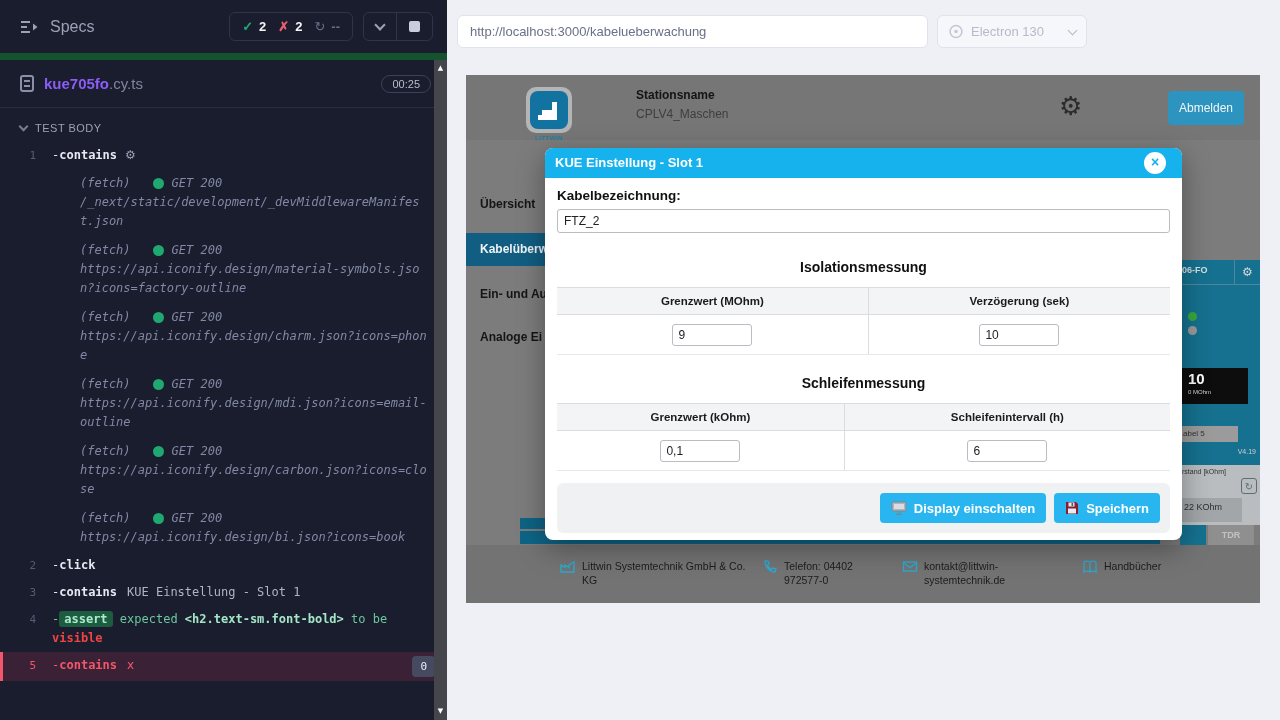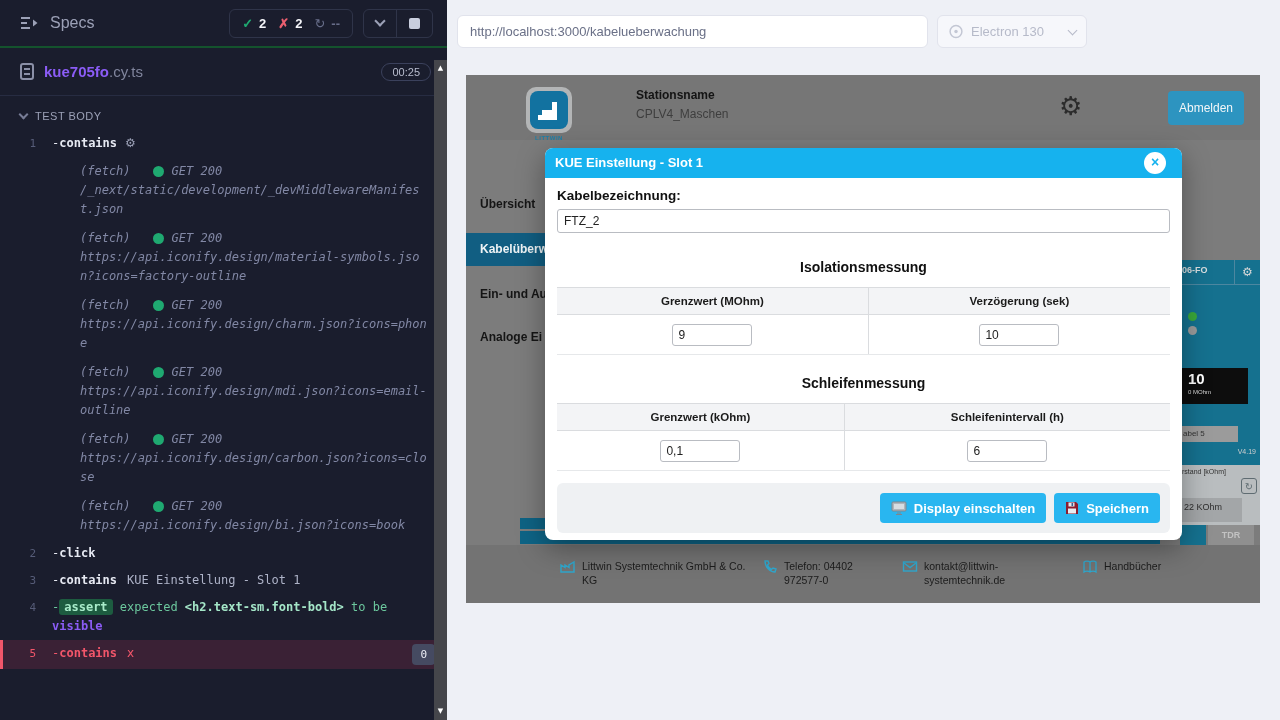--- a/index.html
+++ b/index.html
@@ -1,20 +1,20 @@
 <!DOCTYPE html>
 <html><head>
 <meta charset="utf-8">
 <style>
   * { margin:0; padding:0; box-sizing:border-box; }
   html,body { width:1280px; height:720px; overflow:hidden; font-family:"Liberation Sans", sans-serif; background:#eef0f6; }
 
   
   .left-panel { position:absolute; left:0; top:0; width:447px; height:720px; background:#1a1d2d; }
-  .lp-header { height:48px; display:flex; align-items:center; padding:0 14px 0 20px; border-bottom:2px solid #14532d; }
+  .lp-header { height:60px; display:flex; align-items:center; padding:0 14px 0 20px; border-bottom:7px solid #14532d; }
   .lp-title { color:#9ca1b7; font-size:16px; margin-left:10px; }
   .lp-spacer { flex:1; }
   .stats-group { display:flex; align-items:center; gap:12px; border:1px solid #2f3449; border-radius:6px; padding:6px 12px; margin-right:10px; }
   .stat { display:flex; align-items:center; gap:6px; font-size:13px; font-weight:bold; }
   .stat .glyph-pass { color:#1fa971; }
   .stat .glyph-fail { color:#ec5f6f; }
   .stat .glyph-pend { color:#676d89; font-weight:normal; }
   .stat .val { color:#f5f6fa; }
   .stat .val-dim { color:#676d89; }
   .btn-group { display:flex; align-items:stretch; border:1px solid #2f3449; border-radius:6px; overflow:hidden; }
@@ -43,21 +43,21 @@
   .cmd-dash { color:#e6e9f2; }
   .cmd-name { color:#e6e9f2; font-weight:bold; }
   .cmd-arg { color:#aeb3c8; margin-left:10px; }
   .gear-mini { color:#9ca1b7; font-family:"DejaVu Sans", sans-serif; margin-left:8px; font-size:12px; }
   .fetch-block { padding:5px 14px 5px 80px; color:#8288a5; font-style:italic; line-height:19px; word-break:break-all; }
   .fetch-head { display:flex; align-items:center; gap:8px; }
   .dot-200 { width:11px; height:11px; border-radius:50%; background:#1fa971; display:inline-block; flex:none; margin-left:14px; }
   .assert-badge { background:#1d5c40; color:#a9ecca; font-weight:bold; border-radius:3px; padding:1px 5px; }
   .assert-msg { color:#6cc89e; }
   .assert-target { color:#a4e6c8; font-weight:bold; }
-  .assert-emph { color:#8b5cf6; font-weight:bold; }
+  .assert-emph { color:#ef4444; font-weight:bold; }
   .row-failed { background:#3a2135; border-left:3px solid #f2566a; }
   .row-failed .step-num { color:#f2566a; width:49px; }
   .row-failed .cmd-dash, .row-failed .cmd-name { color:#f2566a; }
   .fail-x { color:#f2566a; margin-left:10px; font-family:"DejaVu Sans", sans-serif; }
   .fail-count { margin-left:auto; background:#454a61; color:#eceef6; border-radius:4px; padding:1px 8px; font-size:11px; font-style:normal; align-self:center; }
 
   .scroll-strip { position:absolute; left:434px; top:60px; width:13px; height:660px; background:#45464b; }
   .scroll-strip .arr { position:absolute; left:0; width:13px; text-align:center; color:#ffffff; font-size:7px; font-family:"DejaVu Sans", sans-serif; }
   .arr-up { top:4px; } .arr-dn { bottom:5px; }
 

